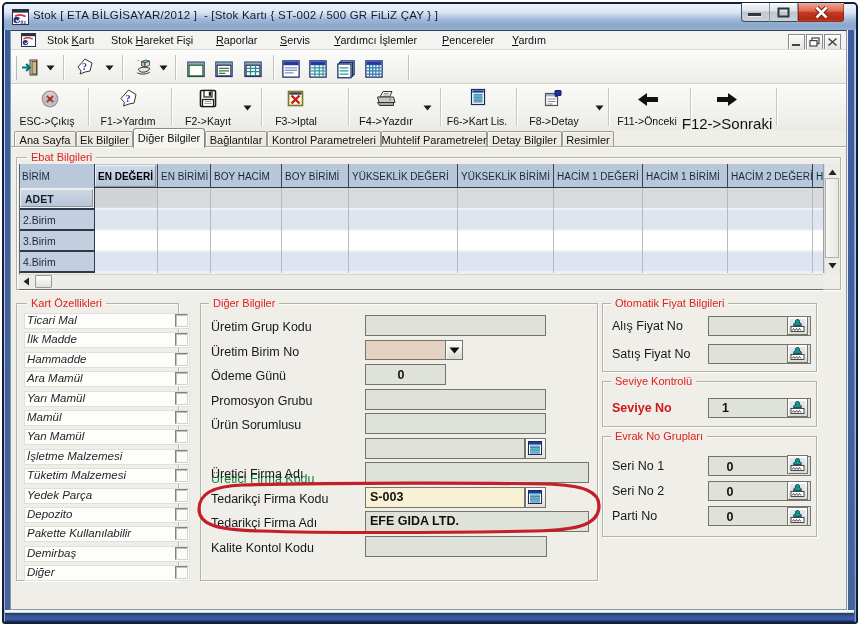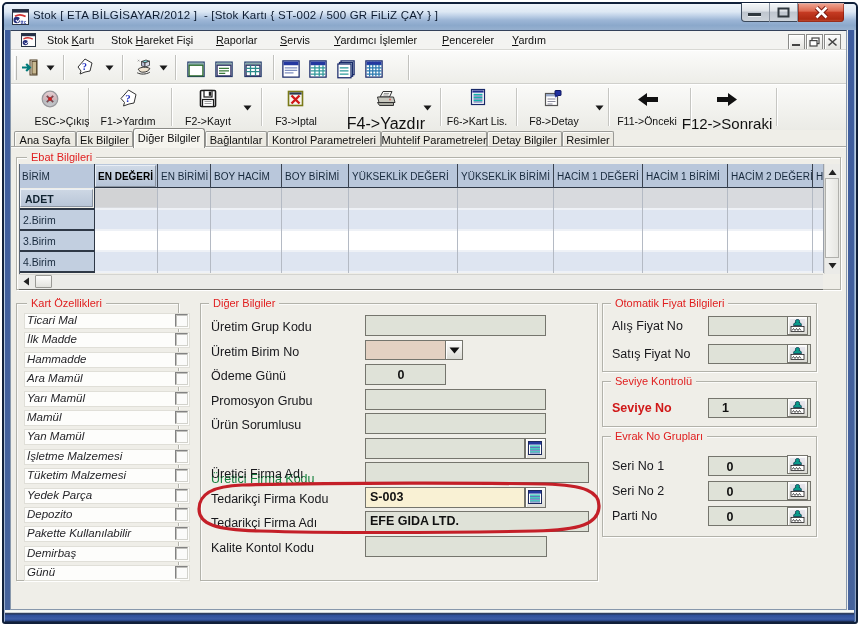--- a/index.html
+++ b/index.html
@@ -157,21 +157,21 @@
 <stop offset="0" stop-color="#e6d0d4"></stop>
         <stop offset="0.55" stop-color="#cdb4b8"></stop>
 <stop offset="0.56" stop-color="#b9babe"></stop>
         <stop offset="1" stop-color="#c6c8cc"></stop>
       </linearGradient>
     </defs>
 <circle cx="9" cy="9" r="7.8" fill="url(#eg)" stroke="#98989c" stroke-width="1.2"></circle>
 <path d="M5.8 5.8 L12.2 12.2 M12.2 5.8 L5.8 12.2" stroke="#7a4a52" stroke-width="1.8"></path>
 <path d="M7.6 7.6 L10.4 10.4 M10.4 7.6 L7.6 10.4" stroke="#c22" stroke-width="1.8"></path>
 </svg>
-<div class="t" style="position:absolute;left:62px;top:115px;font-size:10.5px;color:#101010;transform:translateX(-50%);">ESC-&gt;Çıkış</div>
+<div class="t" style="position:absolute;left:47px;top:115px;font-size:10.5px;color:#101010;transform:translateX(-50%);">ESC-&gt;Çıkış</div>
 <svg class="a" style="left:119px;top:89px" width="19" height="19" viewBox="0 0 19 19">
 <path d="M9.5 1 L17 5.5 L15 14 L10 15 L4.5 17 L5.5 13.5 L2 9.5 Z" fill="#fff" stroke="#333" stroke-width="1"></path>
 <text x="6.2" y="13" font-size="11" font-weight="bold" fill="#2030c0" font-family="Liberation Serif">?</text>
 </svg>
 <div class="t" style="position:absolute;left:128px;top:115px;font-size:10.5px;color:#101010;transform:translateX(-50%);">F1-&gt;Yardım</div>
 <svg class="a" style="left:198px;top:89px" width="20" height="19" viewBox="0 0 20 19">
 <rect x="2.5" y="1.5" width="15" height="16" fill="#fff" stroke="#1a1a1a" stroke-width="1.6" rx="1"></rect>
 <rect x="6" y="1.5" width="8" height="6.5" fill="#fff" stroke="#1a1a1a" stroke-width="1.2"></rect>
 <rect x="10.8" y="2.6" width="2.2" height="4.2" fill="#1a1a1a"></rect>
 <rect x="4.5" y="10.5" width="11" height="7" fill="#fff" stroke="#1a1a1a" stroke-width="1.2"></rect>
@@ -187,21 +187,21 @@
 <path d="M5.5 6.5 L13.5 14.5 M13.5 6.5 L5.5 14.5" stroke="#d01818" stroke-width="2.4"></path>
 </svg>
 <div class="t" style="position:absolute;left:296px;top:115px;font-size:10.5px;color:#101010;transform:translateX(-50%);">F3-&gt;Iptal</div>
 <svg class="a" style="left:375px;top:89px" width="21" height="19" viewBox="0 0 21 19">
 <path d="M5 8 L8 2.5 L17 2.5 L14.5 8 Z" fill="#f4f4f0" stroke="#333" stroke-width="1"></path>
 <path d="M2.5 8 h16 l1.5 5.5 h-16 Z" fill="#c8c8be" stroke="#333" stroke-width="1"></path>
 <path d="M2.5 13.5 h16 v3 h-14 Z" fill="#a8a89e" stroke="#333" stroke-width="1"></path>
 <circle cx="15" cy="10.5" r="1" fill="#d06060"></circle>
 <path d="M9 4.5 h5 M8.4 6 h5" stroke="#888" stroke-width="0.8"></path>
 </svg>
-<div class="t" style="position:absolute;left:386px;top:115px;font-size:16px;color:#101010;transform:translateX(-50%);">F4-&gt;Yazdır</div>
+<div class="t" style="position:absolute;left:386px;top:115px;font-size:11px;color:#101010;transform:translateX(-50%);">F4-&gt;Yazdır</div>
 <svg class="a" style="left:423px;top:105px" width="9" height="6" viewBox="0 0 9 6">
     <path d="M0.5 0.5 L8.5 0.5 L4.5 5.5 Z" fill="#1a1a1a"></path>
   </svg>
 <svg class="a" style="left:469px;top:88px" width="18" height="18" viewBox="0 0 18 18">
 <rect x="2.5" y="1.5" width="13" height="15" fill="#fff" stroke="#182868" stroke-width="1.2"></rect>
 <rect x="3.4" y="2.4" width="11.2" height="2.2" fill="#223090"></rect>
 <path d="M4.5 6.5 h9 M4.5 9.5 h9 M4.5 12.5 h9" stroke="#14b2aa" stroke-width="1.5"></path>
 <path d="M4.5 8 h9 M4.5 11 h9 M4.5 14 h9" stroke="#223090" stroke-width="0.8"></path>
 </svg>
 <div class="t" style="position:absolute;left:477px;top:115px;font-size:10.5px;color:#101010;transform:translateX(-50%);">F6-&gt;Kart Lis.</div>
@@ -351,21 +351,21 @@
     <div style="position:absolute;left:7px;top:203.0px;width:166px;height:16px;background:#fdfdfb;border:1px solid #e0dfd8;"></div>
     <div style="position:absolute;left:10px;top:204.0px;font-size:11.5px;font-style:italic;color:#26262a;white-space:nowrap;">Depozito</div>
     <div class="ck" style="position:absolute;left:158px;top:204.0px;"></div>
     <div style="position:absolute;left:7px;top:222.39999999999998px;width:166px;height:16px;background:#fdfdfb;border:1px solid #e0dfd8;"></div>
     <div style="position:absolute;left:10px;top:223.39999999999998px;font-size:11.5px;font-style:italic;color:#26262a;white-space:nowrap;">Pakette Kullanılabilir</div>
     <div class="ck" style="position:absolute;left:158px;top:223.39999999999998px;"></div>
     <div style="position:absolute;left:7px;top:241.79999999999998px;width:166px;height:16px;background:#fdfdfb;border:1px solid #e0dfd8;"></div>
     <div style="position:absolute;left:10px;top:242.79999999999998px;font-size:11.5px;font-style:italic;color:#26262a;white-space:nowrap;">Demirbaş</div>
     <div class="ck" style="position:absolute;left:158px;top:242.79999999999998px;"></div>
     <div style="position:absolute;left:7px;top:261.2px;width:166px;height:16px;background:#fdfdfb;border:1px solid #e0dfd8;"></div>
-    <div style="position:absolute;left:10px;top:262.2px;font-size:11.5px;font-style:italic;color:#26262a;white-space:nowrap;">Günü</div>
+    <div style="position:absolute;left:10px;top:262.2px;font-size:11.5px;font-style:italic;color:#26262a;white-space:nowrap;">Diğer</div>
     <div class="ck" style="position:absolute;left:158px;top:262.2px;"></div>
   </div>
 <div class="gb" style="position:absolute;left:200px;top:303px;width:398px;height:278px;">
     <div class="gl" style="left:8px;">Diğer Bilgiler</div>
     <div style="position:absolute;left:10px;top:16px;font-size:12.5px;color:#18181c;white-space:nowrap;">Üretim Grup Kodu</div>
     <div style="position:absolute;left:164px;top:11px;width:181px;height:21px;background:#dfe2d8;border:1px solid #75756d;"></div>
     <div style="position:absolute;left:10px;top:41px;font-size:12.5px;color:#18181c;white-space:nowrap;">Üretim Birim No</div>
     <div style="position:absolute;left:164px;top:36px;width:81px;height:20px;background:#e4d1c2;border:1px solid #75756d;"></div>
     <div style="position:absolute;left:245px;top:36px;width:17px;height:20px;background:linear-gradient(180deg,#fdfdfc,#dcdcd6);border:1px solid #75756d;border-left:none;box-shadow:inset 1px 1px 0 #fff;"></div>
     <svg style="position:absolute;left:248px;top:43px" width="11" height="7" viewBox="0 0 11 7">

